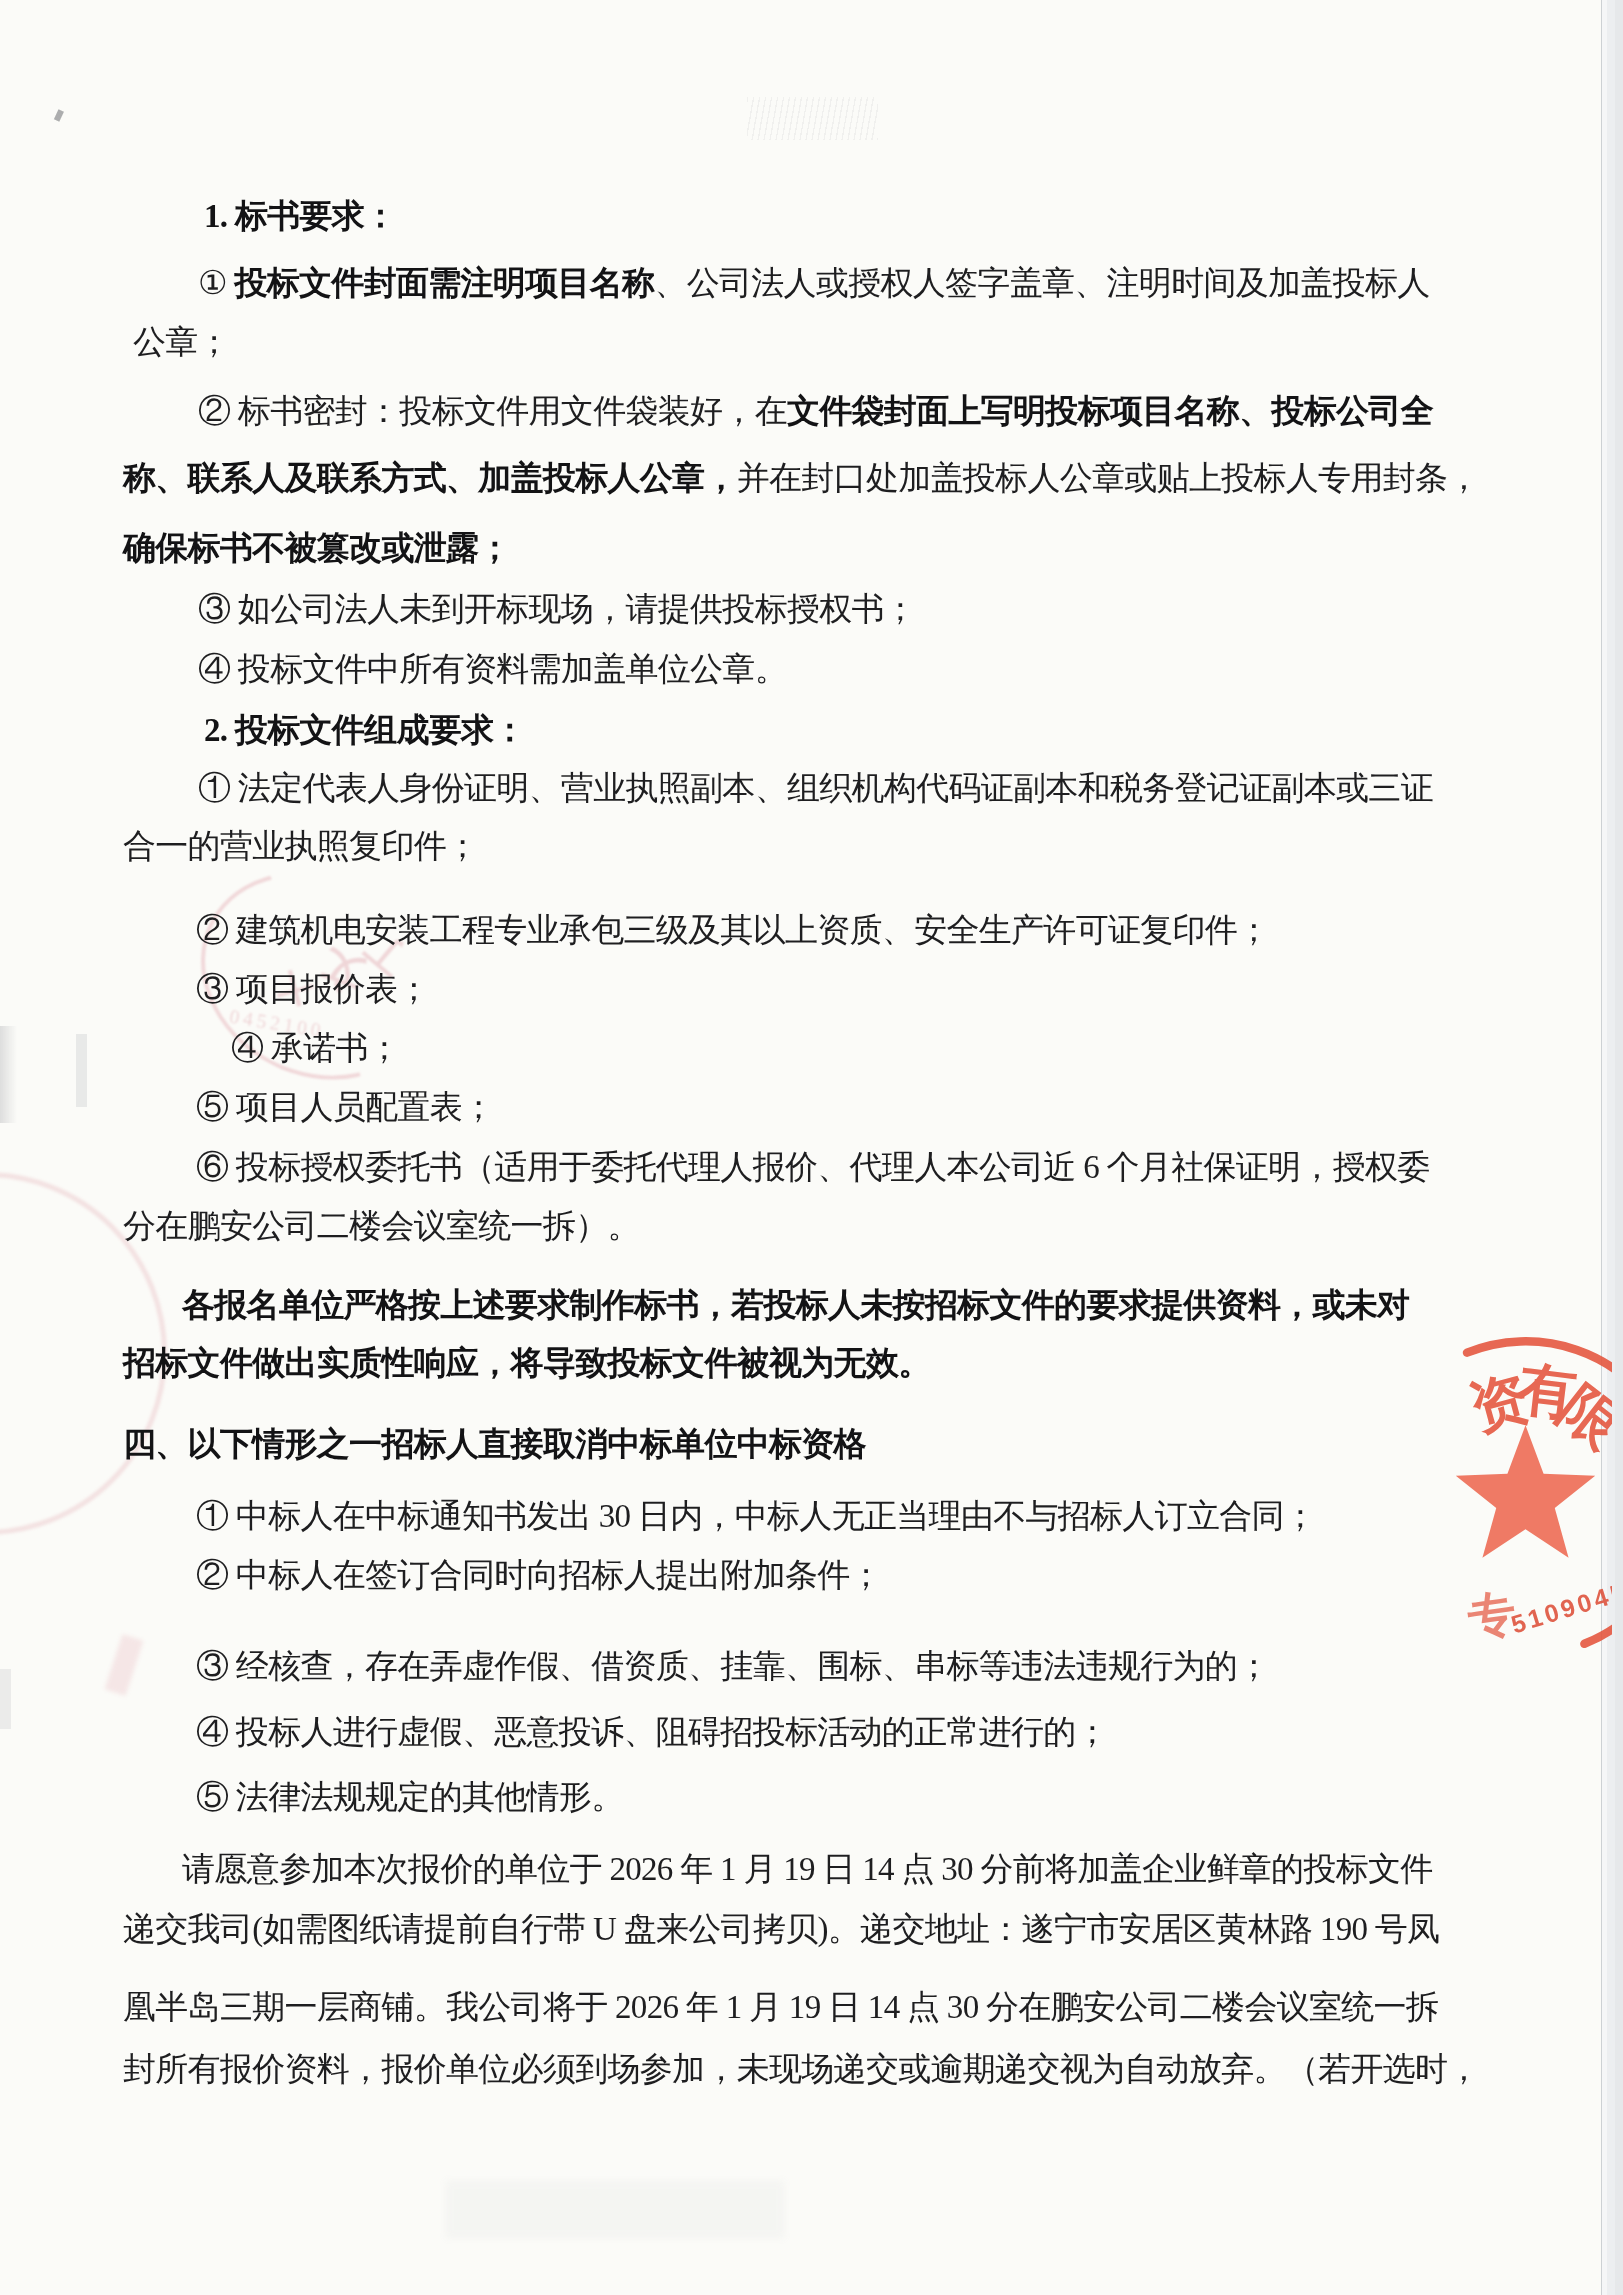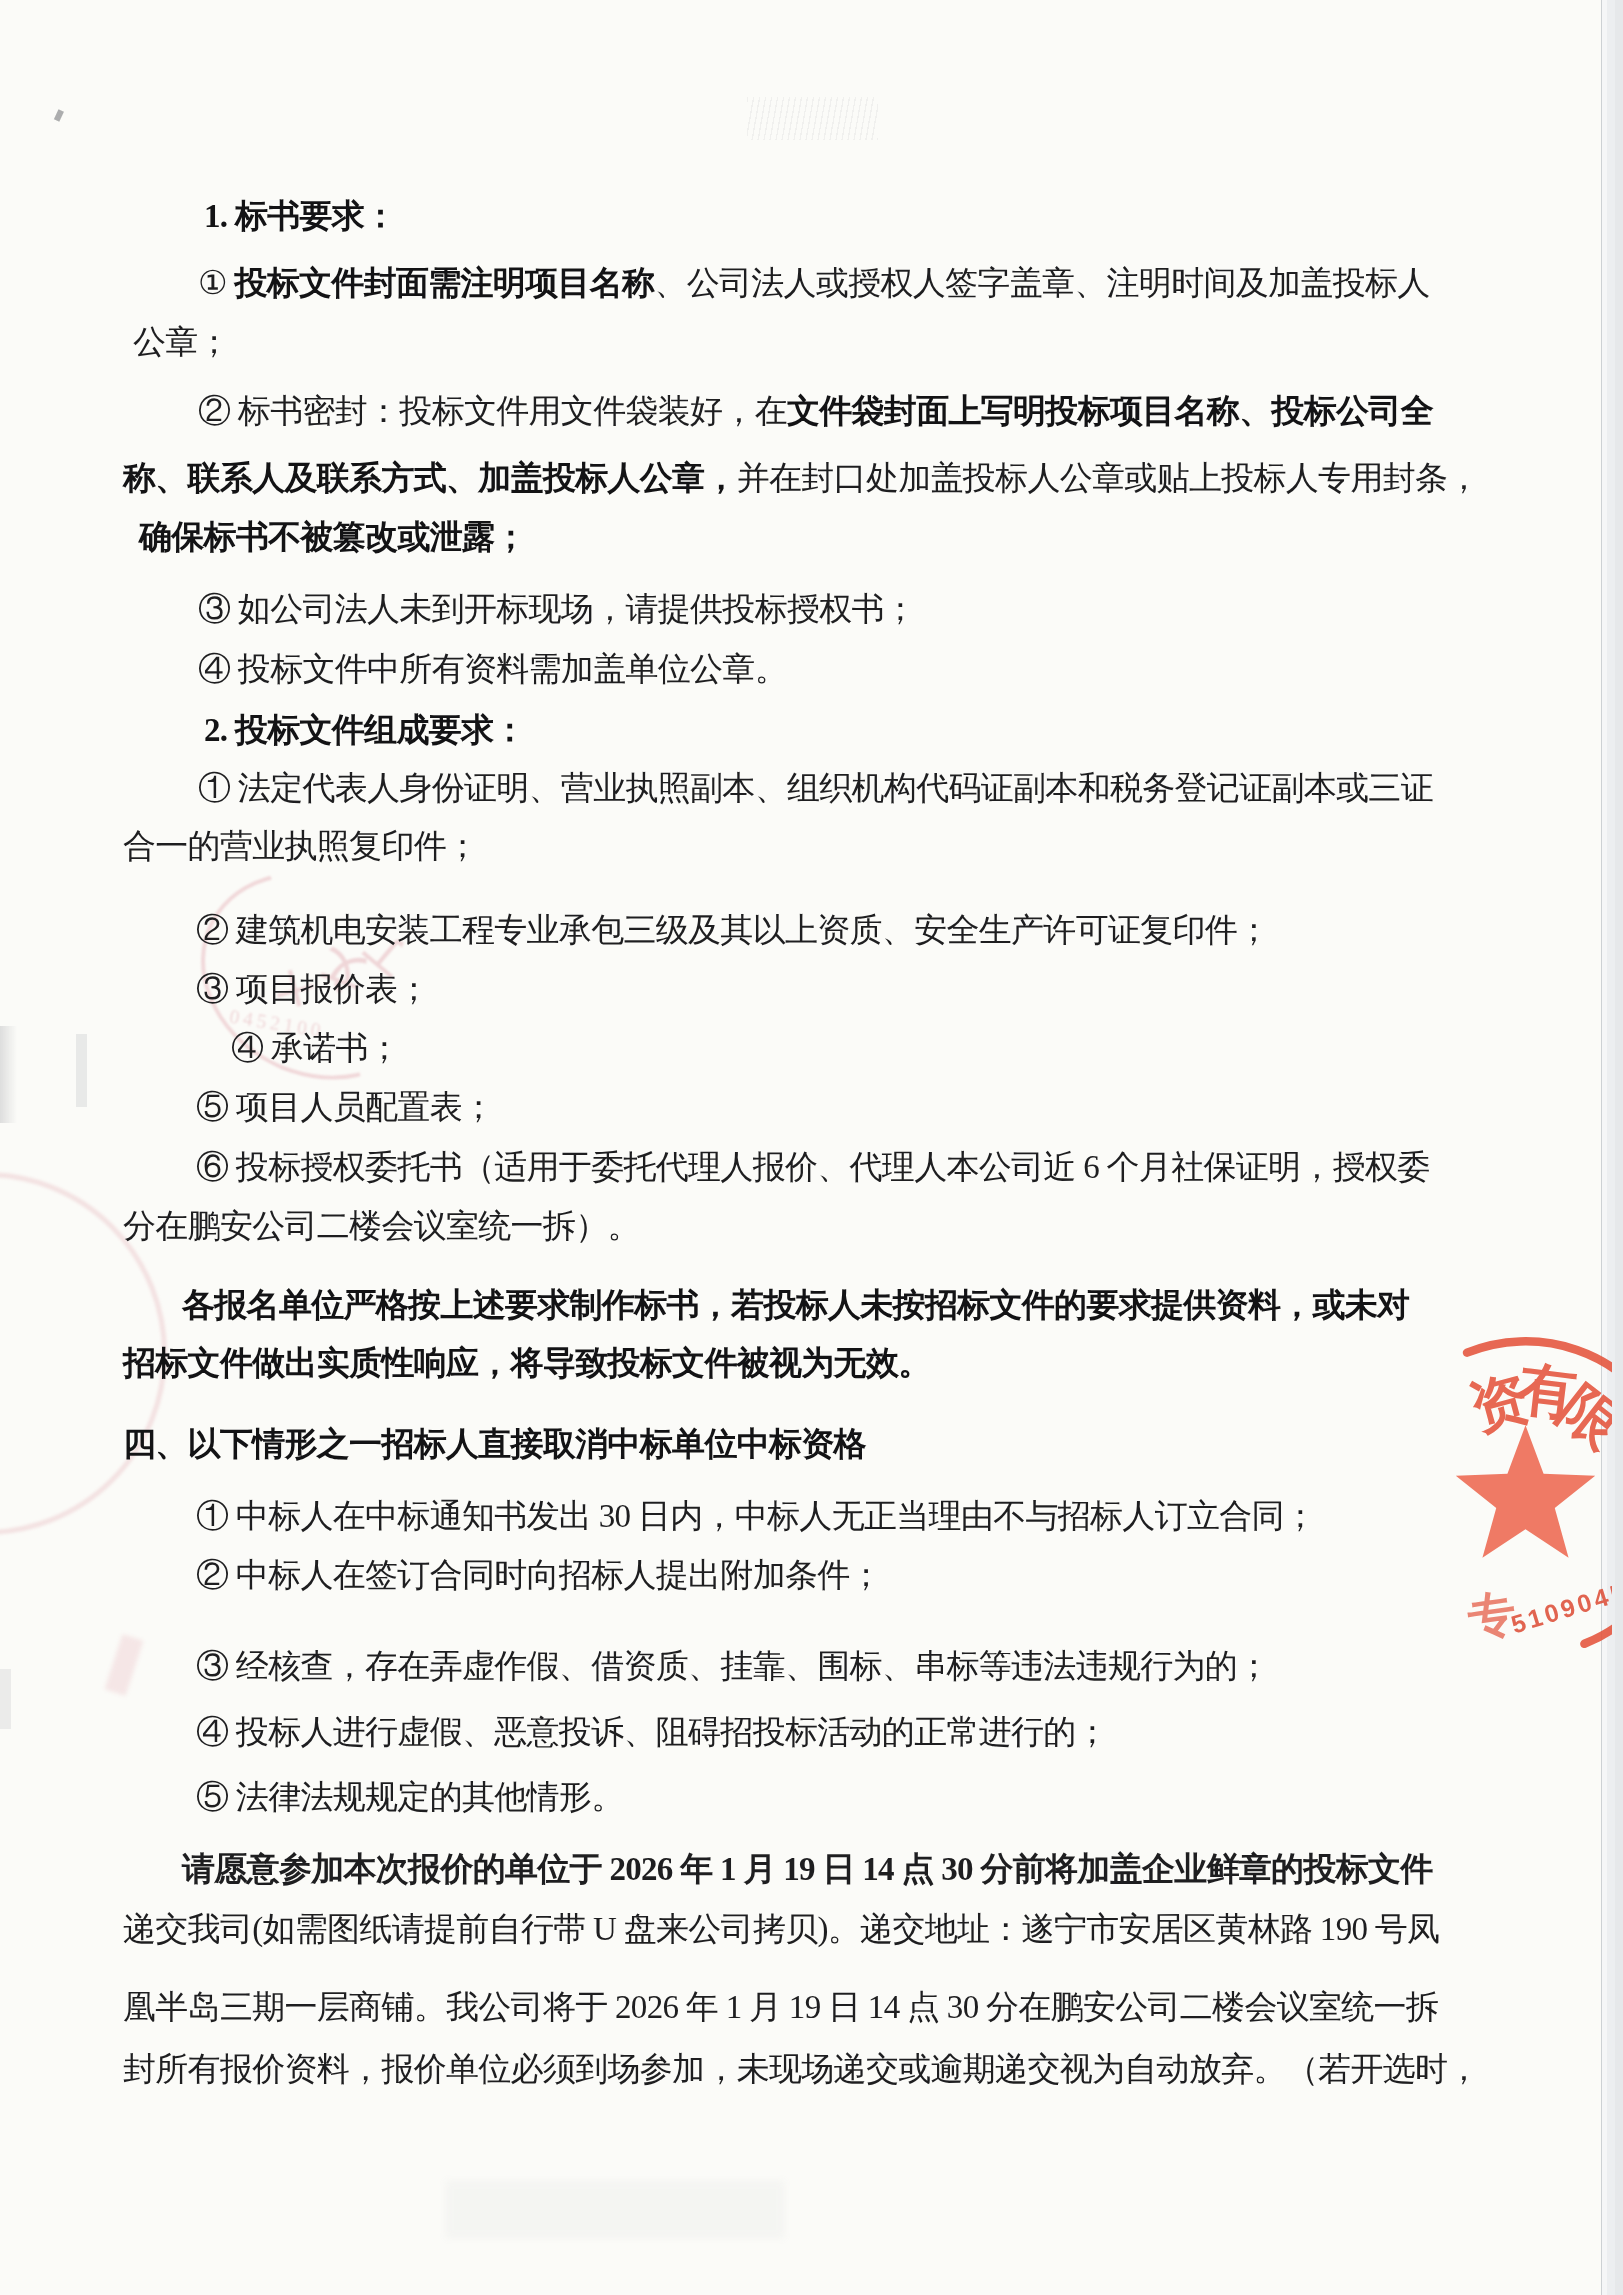--- a/index.html
+++ b/index.html
@@ -74,41 +74,41 @@
   <div class="artifact" id="streak2"></div>
   <div class="artifact" id="streak3"></div>
   <div class="artifact" id="speck1"></div>
 
   <div id="doc-body">
       <div class="tline" style="left: 204px; top: 196px;"><span class="b">1. 标书要求：</span></div>
       <div class="tline" style="left: 198px; top: 263px; font-family: Liberation Serif, serif;"><span>① </span><span class="b">投标文件封面需注明项目名称</span><span>、公司法人或授权人签字盖章、注明时间及加盖投标人</span></div>
       <div class="tline" style="left: 123px; top: 322px; margin-left: 10px;"><span>公章；</span></div>
       <div class="tline" style="left: 198px; top: 391px;"><span>② 标书密封：投标文件用文件袋装好，在</span><span class="b">文件袋封面上写明投标项目名称、投标公司全</span></div>
       <div class="tline" style="left: 123px; top: 458px;"><span class="b">称、联系人及联系方式、加盖投标人公章，</span><span>并在封口处加盖投标人公章或贴上投标人专用封条，</span></div>
-      <div class="tline" style="left: 123px; top: 517px; margin-left: 16px;"><span class="b">确保标书不被篡改或泄露；</span></div>
+      <div class="tline" style="left: 123px; top: 528px;"><span class="b">确保标书不被篡改或泄露；</span></div>
       <div class="tline" style="left: 198px; top: 589px;"><span>③ 如公司法人未到开标现场，请提供投标授权书；</span></div>
       <div class="tline" style="left: 198px; top: 649px;"><span>④ 投标文件中所有资料需加盖单位公章。</span></div>
       <div class="tline" style="left: 204px; top: 710px;"><span class="b">2. 投标文件组成要求：</span></div>
       <div class="tline" style="left: 198px; top: 768px;"><span>① 法定代表人身份证明、营业执照副本、组织机构代码证副本和税务登记证副本或三证</span></div>
       <div class="tline" style="left: 123px; top: 826px;"><span>合一的营业执照复印件；</span></div>
       <div class="tline" style="left: 196px; top: 910px;"><span>② 建筑机电安装工程专业承包三级及其以上资质、安全生产许可证复印件；</span></div>
       <div class="tline" style="left: 196px; top: 969px;"><span>③ 项目报价表；</span></div>
       <div class="tline" style="left: 186px; top: 1028px; margin-left: 45px;"><span>④ 承诺书；</span></div>
       <div class="tline" style="left: 196px; top: 1087px;"><span>⑤ 项目人员配置表；</span></div>
       <div class="tline" style="left: 196px; top: 1147px;"><span>⑥ 投标授权委托书（适用于委托代理人报价、代理人本公司近 6 个月社保证明，授权委</span></div>
       <div class="tline" style="left: 123px; top: 1206px;"><span>分在鹏安公司二楼会议室统一拆）。</span></div>
       <div class="tline" style="left: 182px; top: 1285px;"><span class="b">各报名单位严格按上述要求制作标书，若投标人未按招标文件的要求提供资料，或未对</span></div>
       <div class="tline" style="left: 123px; top: 1343px;"><span class="b">招标文件做出实质性响应，将导致投标文件被视为无效。</span></div>
       <div class="tline" style="left: 123px; top: 1424px;"><span class="b">四、以下情形之一招标人直接取消中标单位中标资格</span></div>
       <div class="tline" style="left: 196px; top: 1496px; font-family: Liberation Serif, serif;"><span>① 中标人在中标通知书发出 30 日内，中标人无正当理由不与招标人订立合同；</span></div>
       <div class="tline" style="left: 196px; top: 1555px;"><span>② 中标人在签订合同时向招标人提出附加条件；</span></div>
       <div class="tline" style="left: 196px; top: 1646px;"><span>③ 经核查，存在弄虚作假、借资质、挂靠、围标、串标等违法违规行为的；</span></div>
       <div class="tline" style="left: 196px; top: 1712px;"><span>④ 投标人进行虚假、恶意投诉、阻碍招投标活动的正常进行的；</span></div>
       <div class="tline" style="left: 196px; top: 1777px;"><span>⑤ 法律法规规定的其他情形。</span></div>
-      <div class="tline" style="left: 182px; top: 1849px; font-weight: bold;"><span>请愿意参加本次报价的单位于 2026 年 1 月 19 日 14 点 30 分前将加盖企业鲜章的投标文件</span></div>
+      <div class="tline" style="left: 182px; top: 1849px;"><span>请愿意参加本次报价的单位于 2026 年 1 月 19 日 14 点 30 分前将加盖企业鲜章的投标文件</span></div>
       <div class="tline" style="left: 123px; top: 1909px;"><span>递交我司(如需图纸请提前自行带 U 盘来公司拷贝)。递交地址：遂宁市安居区黄林路 190 号凤</span></div>
       <div class="tline" style="left: 123px; top: 1987px;"><span>凰半岛三期一层商铺。我公司将于 2026 年 1 月 19 日 14 点 30 分在鹏安公司二楼会议室统一拆</span></div>
       <div class="tline" style="left: 123px; top: 2049px;"><span>封所有报价资料，报价单位必须到场参加，未现场递交或逾期递交视为自动放弃。（若开选时，</span></div>
     </div>
 
   <div id="stamp">
     <svg width="343" height="343" viewBox="0 0 524 524">
       <path d="M 172.7 39.2 A 240 240 0 0 1 470 142" fill="none" stroke="#e4543c" stroke-width="13" stroke-linecap="round"></path>
       <path d="M 470 382 A 240 240 0 0 1 352 484" fill="none" stroke="#e4543c" stroke-width="13" stroke-linecap="round"></path>
       <polygon points="262,150 289.6,224 368.5,227.4 306.7,276.5 327.8,352.6 262,309 196.2,352.6 217.3,276.5 155.5,227.4 234.4,224" fill="#ec6148" opacity="0.95"></polygon>

